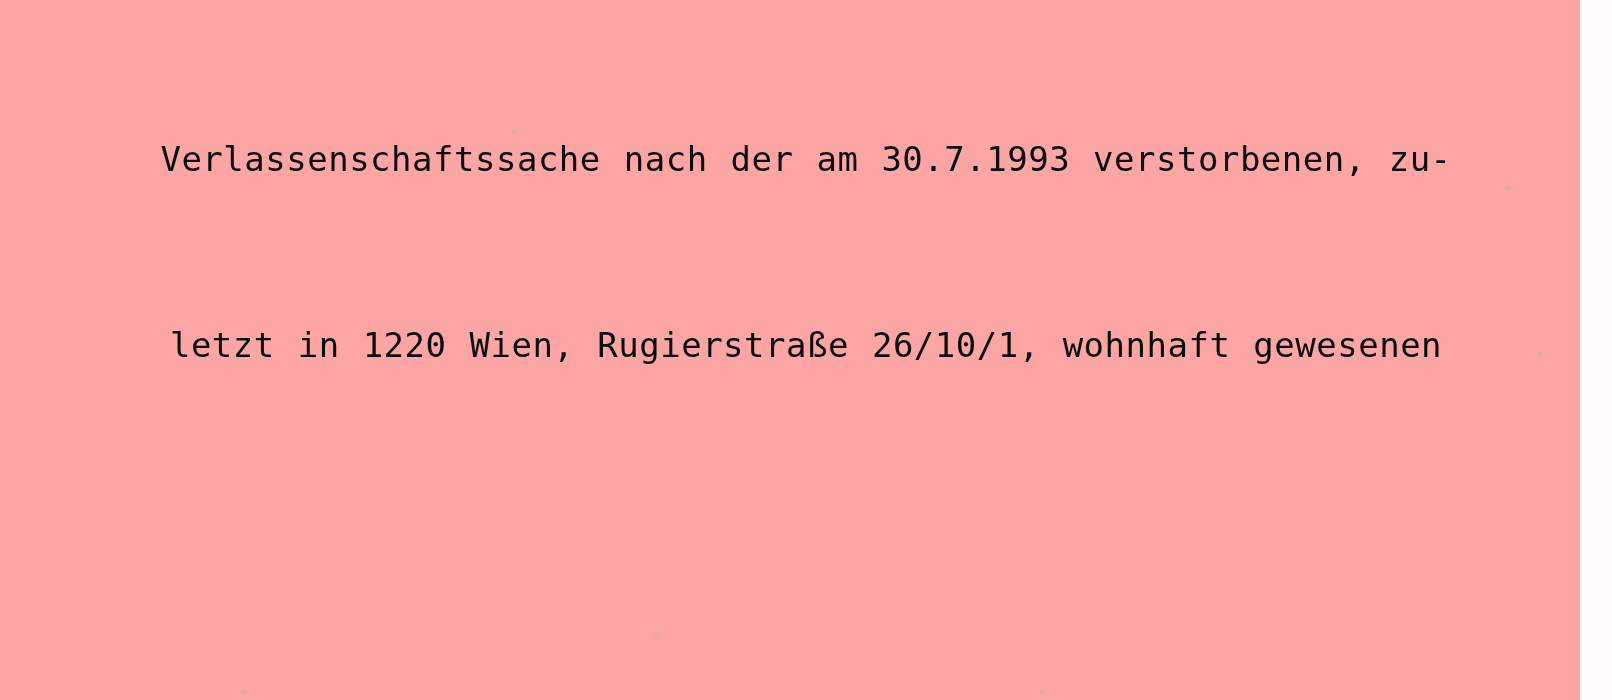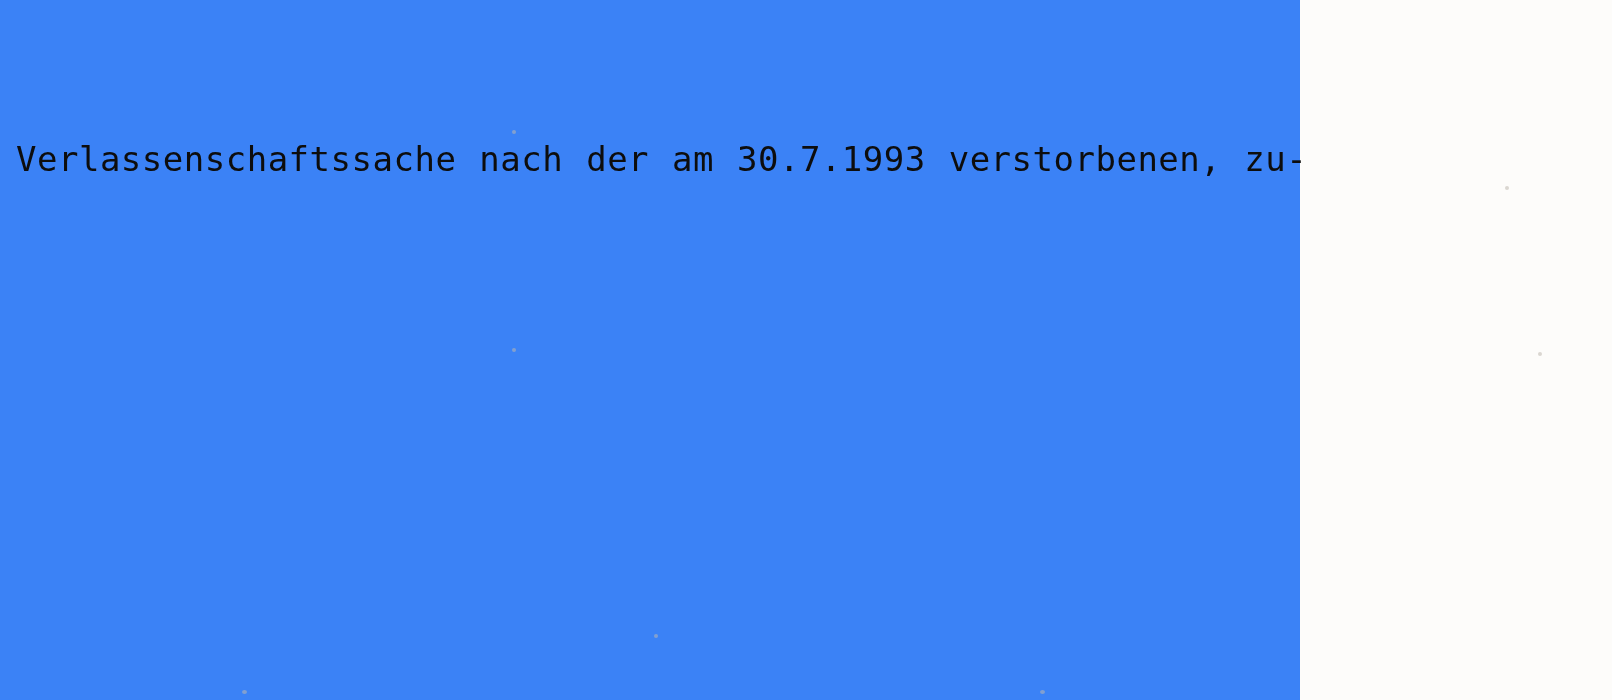--- a/index.html
+++ b/index.html
@@ -9,25 +9,26 @@
   }
   body {
     width: 1612px;
     height: 700px;
     overflow: hidden;
     font-family: "DejaVu Sans Mono", "Liberation Mono", monospace;
     color: #0d0d0d;
   }
   #page {
     position: relative;
-    width: 1300px;
+    width: 1580px;
     height: 700px;
-    background: #3b82f6;
+    background: #fca5a5;
     padding: 0;
     box-sizing: border-box;
+    text-align: center;
   }
   
   .speck {
     position: absolute;
     background: #bdb8ae;
     border-radius: 50%;
     opacity: .55;
   }
   .doc-body {
     position: absolute;
@@ -57,16 +58,17 @@
   <span class="speck" style="left:512px; top:348px; width:4px; height:4px;"></span>
   <span class="speck" style="left:1538px; top:352px; width:4px; height:4px;"></span>
   <span class="speck" style="left:654px; top:634px; width:4px; height:4px;"></span>
   <span class="speck" style="left:242px; top:690px; width:5px; height:4px;"></span>
   <span class="speck" style="left:1040px; top:690px; width:5px; height:4px;"></span>
 
   <div class="doc-body">
 
     <div class="para">
       <span class="line">Verlassenschaftssache nach der am 30.7.1993 verstorbenen, zu-</span>
+      <span class="line">letzt in 1220 Wien, Rugierstraße 26/10/1, wohnhaft gewesenen</span>
     </div>
 
   </div>
 </div>
 
 </body></html>

